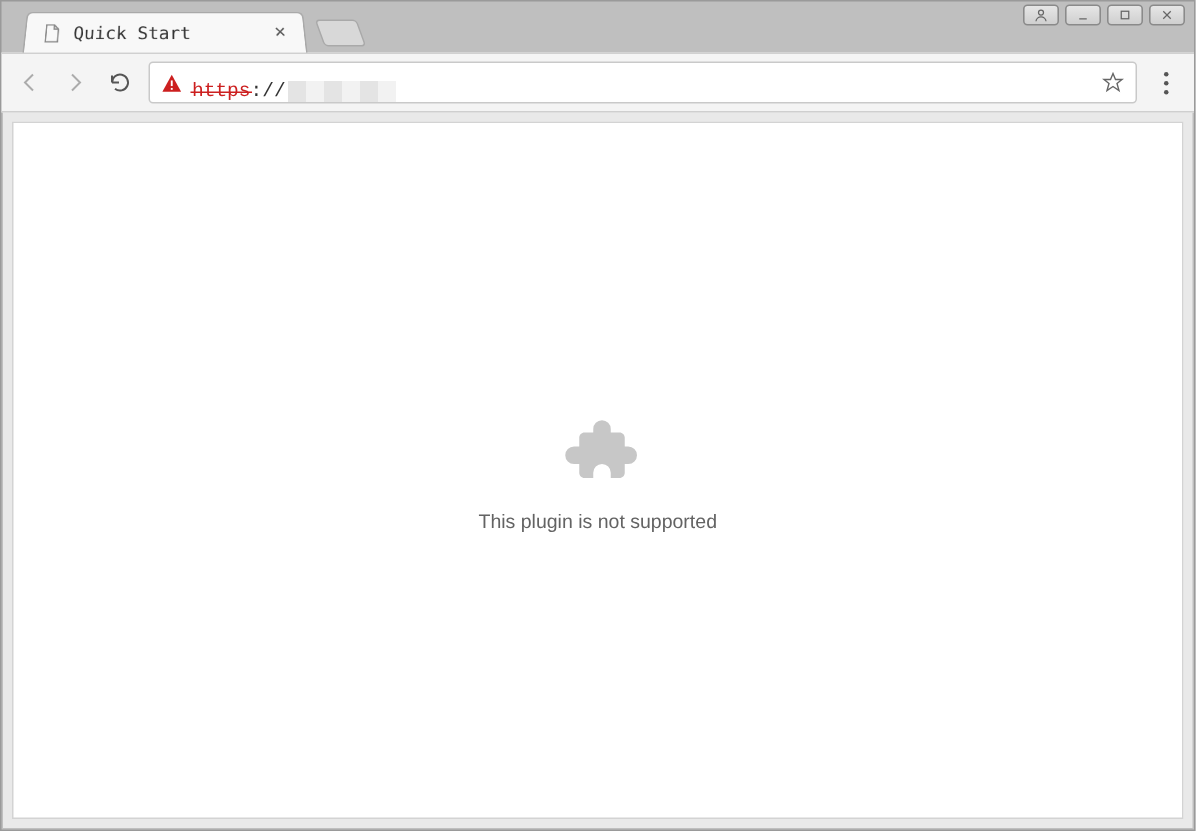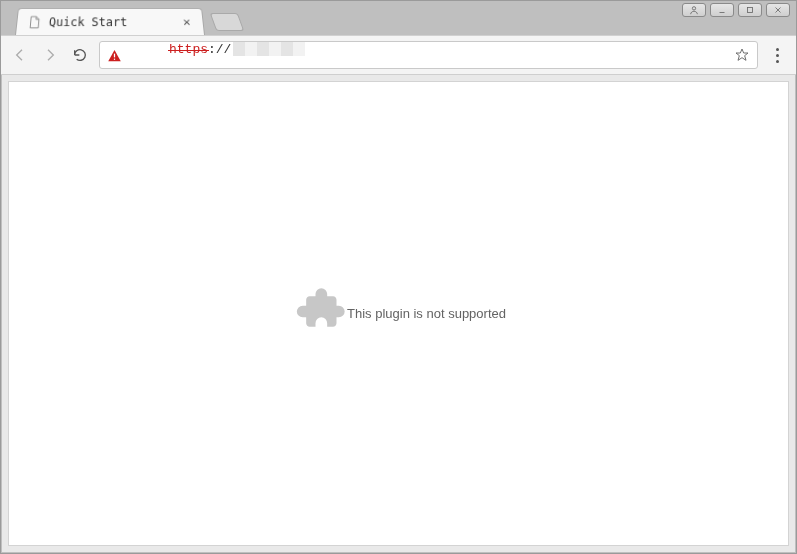--- a/index.html
+++ b/index.html
@@ -124,25 +124,24 @@
   .omnibox .sec-icon {
     width: 16px; height: 16px;
     display: inline-flex; align-items:center; justify-content:center;
     color: #cc1f1f;
   }
   .omnibox .sec-icon svg { width: 15px; height: 15px; }
   .omnibox .url {
     flex: 1 1 auto;
     height: 100%;
     display: flex;
-    align-items: flex-start;
+    align-items: flex-end;
     font-family: "Consolas","Courier New",monospace;
     color: #333;
     position: relative;
-    margin-left: 41px;
   }
   .url .scheme {
     color: #cc1f1f;
     position: relative;
   }
   .url .scheme::after {
     content: "";
     position: absolute;
     left: -1px; right: -1px; top: 50%;
     height: 1px;
@@ -180,21 +179,21 @@
     position: absolute;
     top: 74px; left: 1px; right: 1px; bottom: 1px;
     background: #e9e9e9;
     padding: 6px;
   }
   .page {
     width: 100%; height: 100%;
     background: #ffffff;
     border: 1px solid #d3d3d3;
     display: flex;
-    flex-direction: row;
+    flex-direction: column;
     align-items: center;
     justify-content: center;
   }
   .plugin-icon {
     width: 56px; height: 56px;
     color: #c7c7c7;
     margin-bottom: 12px;
   }
   .plugin-icon svg { width: 56px; height: 56px; fill: #c7c7c7; }
   .plugin-msg {

